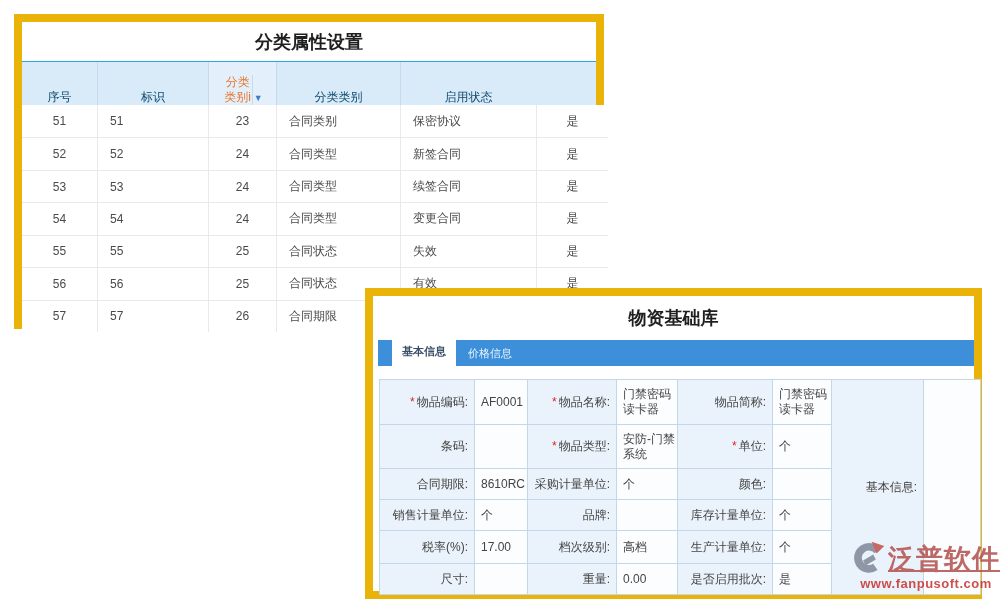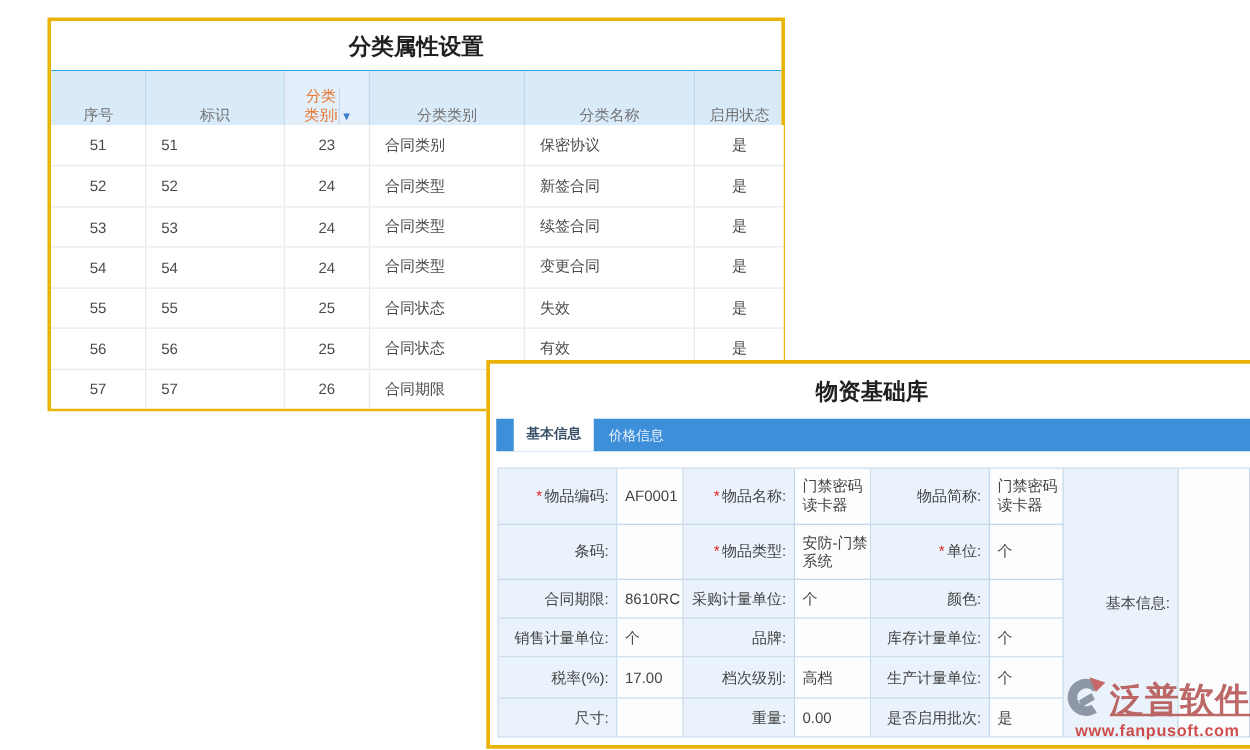--- a/index.html
+++ b/index.html
@@ -1,28 +1,28 @@
 <!DOCTYPE html>
 <html><head>
 <meta charset="utf-8">
 <style>
   * { margin:0; padding:0; box-sizing:border-box; }
   html,body { width:1000px; height:600px; background:#ffffff; overflow:hidden;
               font-family:"Liberation Sans","DejaVu Sans",sans-serif; }
-  .panel { position:absolute; background:#fff; border:3px solid #eab308;margin-left:24px; }
+  .panel { position:absolute; background:#fff; border:8px solid #eab308; }
 
   
   #panel1 { left:14px; top:14px; width:590px; height:315px; }
   #panel1 .title { height:40px; line-height:40px; text-align:center;
                    font-size:18px; font-weight:bold; color:#1f1f1f;
                    border-bottom:1px solid #2BA9E1; background:#fff; }
   .t1-grid { display:grid; grid-template-columns:75px 111px 68px 124px 136px 72px; }
   #t1-head { height:43px; background:#D9EAF9; }
   #t1-head .hcell { display:flex; align-items:center; justify-content:center;
-                    font-size:12px; color:#737373; border-left:1px solid #C7DAEC;
+                    font-size:12px; color:#0c4a6e; border-left:1px solid #C7DAEC;
                     border-bottom:1px solid #D0E0EF; cursor:pointer; }
   #t1-head .hcell:first-child { border-left:none; }
   #t1-head .sortcol { background:#E3F0FB; color:#E8752C; padding:13px; justify-content:stretch; }
   .sort-text { width:49px; word-break:break-all; text-align:center; line-height:1.25;
                margin-left:1px; display:block; }
   .sort-arrow { width:17px; height:100%; display:flex; align-items:center; justify-content:center;
                 border-left:1px solid #C7DAEC; color:#3B7DC8; font-size:9px; cursor:pointer; }
   #t1-body { height:227px; display:grid; grid-template-rows:repeat(7,1fr); }
   .t1-row { display:grid; grid-template-columns:75px 111px 68px 124px 136px 72px;
             border-top:1px solid #E9E9E9; background:#fff; }
@@ -77,21 +77,20 @@
   <div class="title">分类属性设置</div>
 
   <div class="t1-grid" id="t1-head">
     <div class="hcell">序号</div>
     <div class="hcell">标识</div>
     <div class="hcell sortcol">
       <span class="sort-text">分类类别id</span>
       <span class="sort-arrow">▼</span>
     </div>
     <div class="hcell">分类类别</div>
-    <div class="hcell">分类名称</div>
     <div class="hcell">启用状态</div>
   </div>
 
   <div id="t1-body">
     <div class="t1-row">
       <div class="cell c-center">51</div>
       <div class="cell c-left">51</div>
       <div class="cell c-center">23</div>
       <div class="cell c-left">合同类别</div>
       <div class="cell c-left">保密协议</div>

